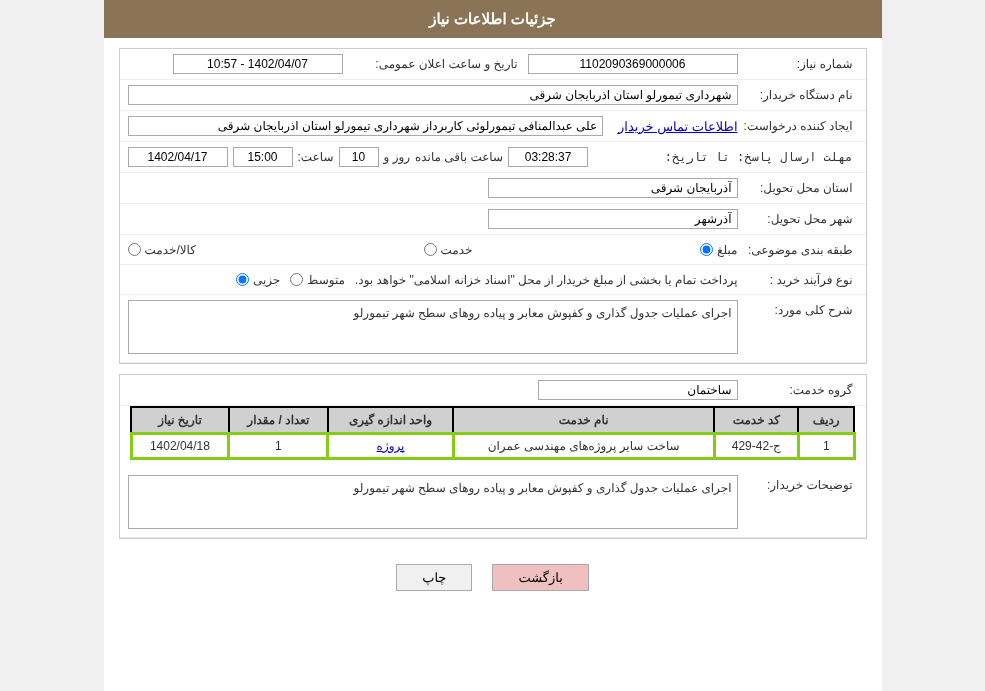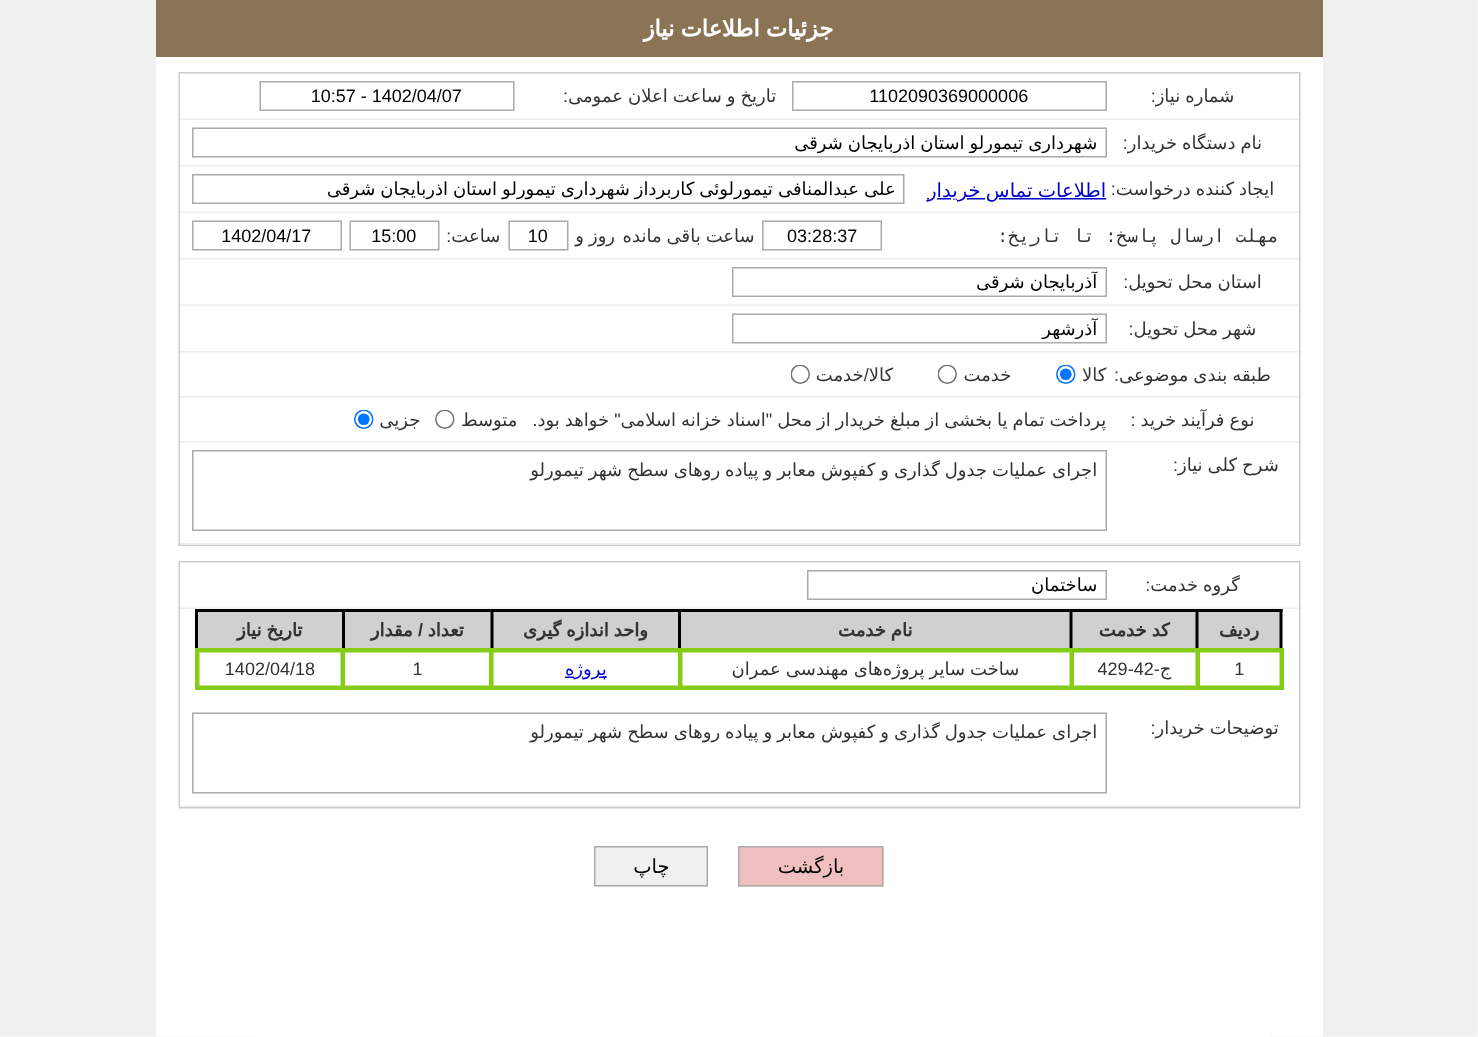--- a/index.html
+++ b/index.html
@@ -37,21 +37,21 @@
       align-items: center;
       border-bottom: 1px solid #eee;
       padding: 5px 8px;
       min-height: 30px;
     }
     .form-row:last-child {
       border-bottom: none;
     }
     .label-cell {
       min-width: 120px;
-      text-align: center;
+      text-align: right;
       color: #333;
       font-size: 12px;
       padding-right: 5px;
     }
     .value-cell {
       flex: 1;
       text-align: right;
     }
     .input-box {
       border: 1px solid #aaa;
@@ -84,21 +84,21 @@
     .link-blue {
       color: #0000cc;
       text-decoration: underline;
       cursor: pointer;
     }
     .radio-group {
       display: flex;
       gap: 30px;
       align-items: center;
       flex-direction: row-reverse;
-      justify-content: flex-end;
+      justify-content: space-between;
     }
     .radio-item {
       display: flex;
       align-items: center;
       gap: 4px;
     }
     .section-sub-title {
       font-weight: bold;
       font-size: 13px;
       text-align: right;
@@ -270,21 +270,21 @@
           <div class="radio-group">
             <div class="radio-item">
               <span class="inline-text">کالا/خدمت</span>
               <input type="radio" name="category" style="">
             </div>
             <div class="radio-item">
               <span class="inline-text">خدمت</span>
               <input type="radio" name="category" style="">
             </div>
             <div class="radio-item">
-              <span class="inline-text">کالا</span>
+              <span class="inline-text">مبلغ</span>
               <input type="radio" name="category" checked="" style="">
             </div>
           </div>
         </div>
       </div>
 
       <div class="form-row">
         <span class="label-cell">نوع فرآیند خرید :</span>
         <div class="value-cell">
           <div class="purchase-type-row">
@@ -295,21 +295,21 @@
             </div>
             <div class="radio-item">
               <span class="inline-text">جزیی</span>
               <input type="radio" name="purchase_type" checked="" style="">
             </div>
           </div>
         </div>
       </div>
 
       <div class="description-row">
-        <span class="description-label">شرح کلی نیاز:</span>
+        <span class="description-label">شرح کلی مورد:</span>
         <div class="description-value">
           <textarea class="textarea-box" rows="3" readonly="" style="">اجرای عملیات جدول گذاری و کفپوش معابر و پیاده روهای سطح شهر تیمورلو</textarea>
         </div>
       </div>
 
     </div>
 
 
     <div class="form-section">
 

